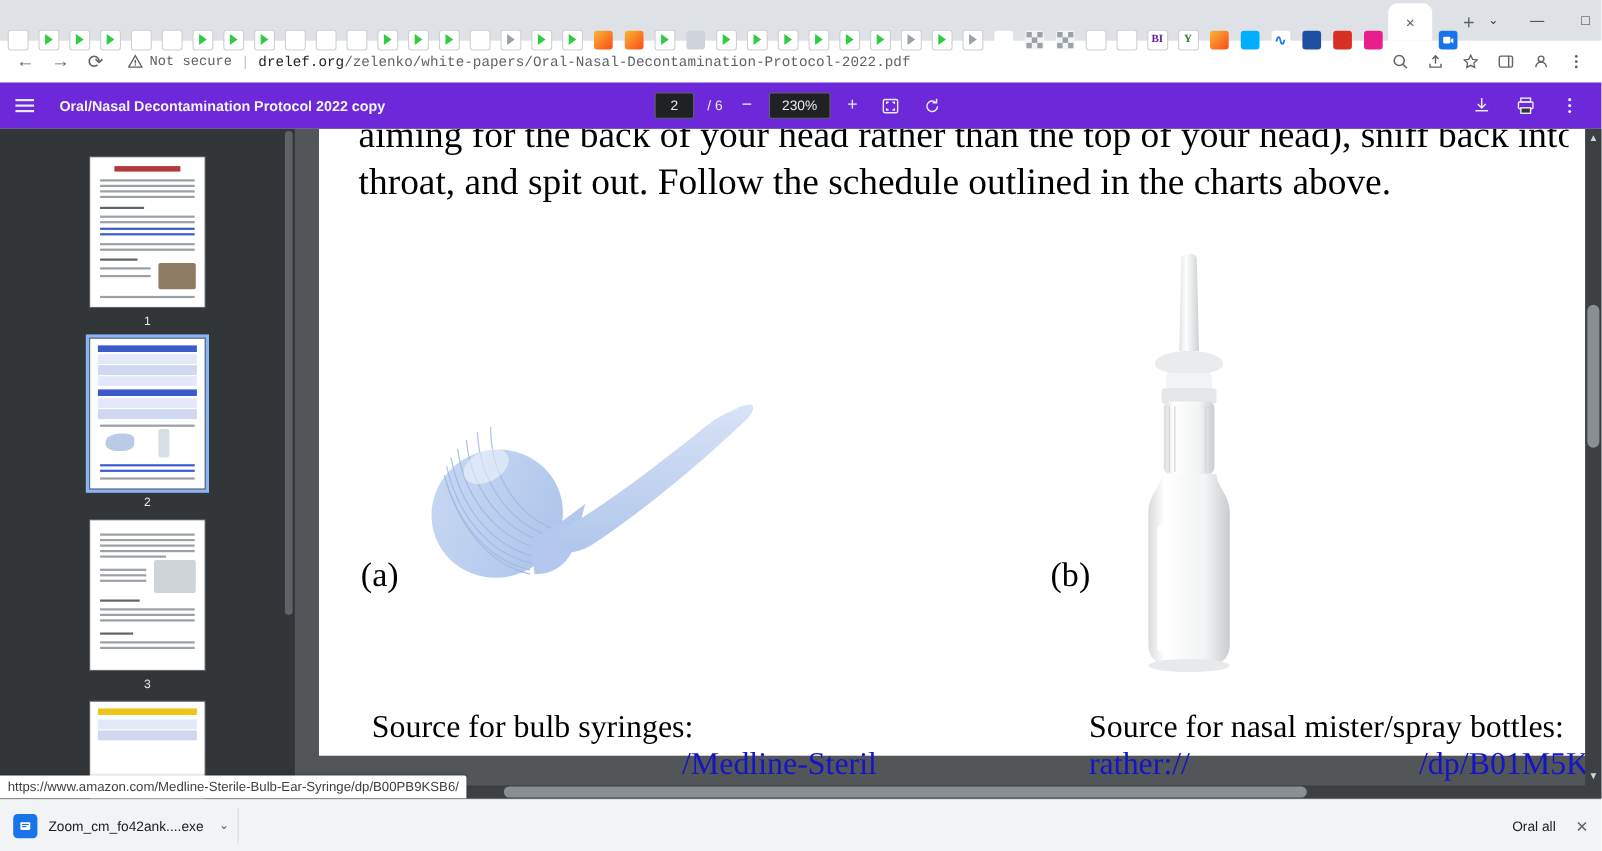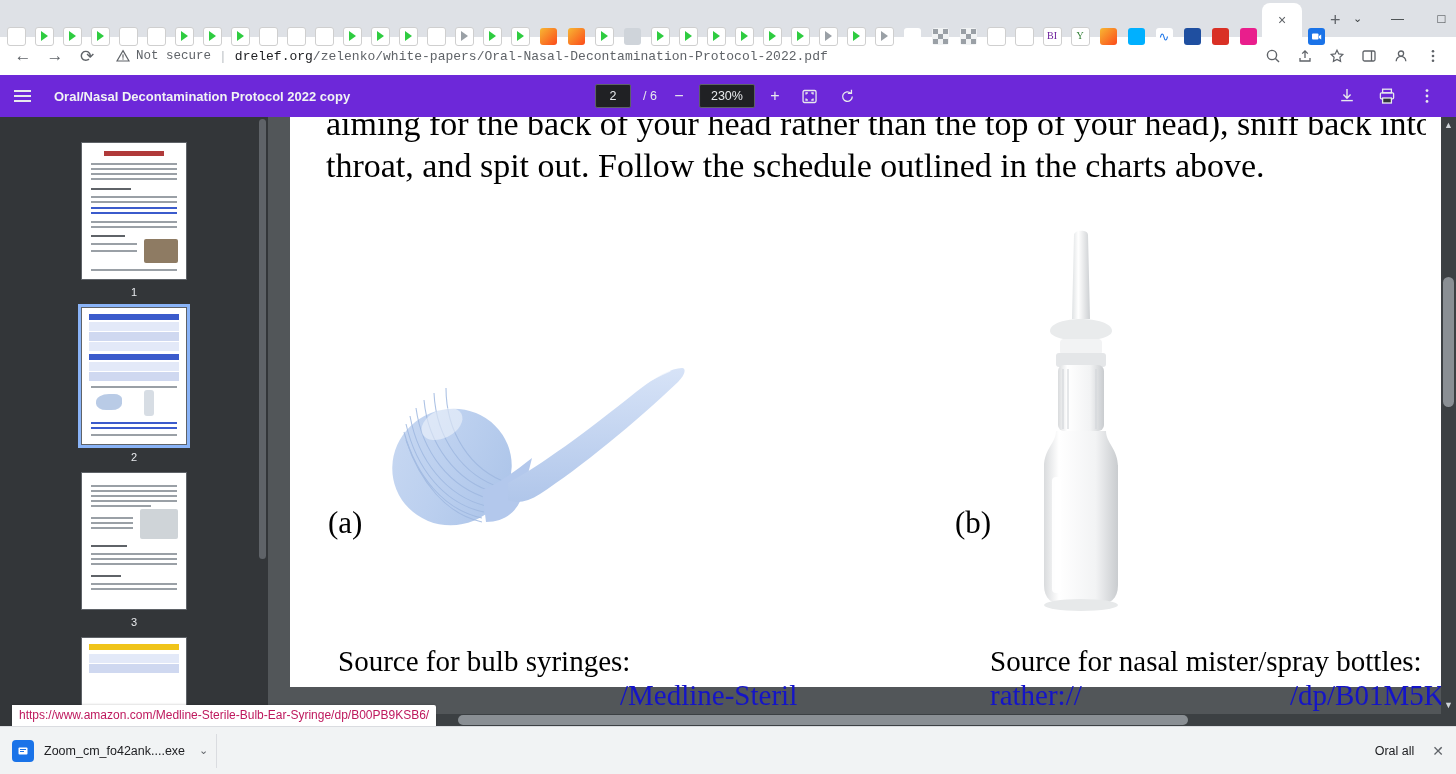--- a/index.html
+++ b/index.html
@@ -49,21 +49,21 @@
     flex: 0 0 auto;
   }
   .tab .favicon {
     width: 17px;
     height: 17px;
     border-radius: 3px;
     display: flex;
     align-items: center;
     justify-content: center;
     font-size: 10px;
-    font-weight: normal;
+    font-weight: bold;
     color: #fff;
     line-height: 1;
     overflow: hidden;
     margin-top: 32px;
   }
   .fav-play {
     background: #ffffff;
     border: 1px solid #cfcfcf;
     position: relative;
   }
@@ -492,24 +492,24 @@
     bottom: 1px;
     width: 730px;
     height: 10px;
     background: #8a8f94;
     border-radius: 6px;
   }
 
   
   .statusbar {
     position: absolute;
-    left: 12px;
+    left: 0;
     bottom: 0;
     background: #ffffff;
-    color: #be185d;
+    color: #404040;
     font-size: 12px;
     padding: 3px 7px 4px 7px;
     border-top-right-radius: 2px;
     box-shadow: 0 -1px 2px rgba(0,0,0,.12);
     white-space: nowrap;
     z-index: 20;
   }
 
   
   .shelf {

